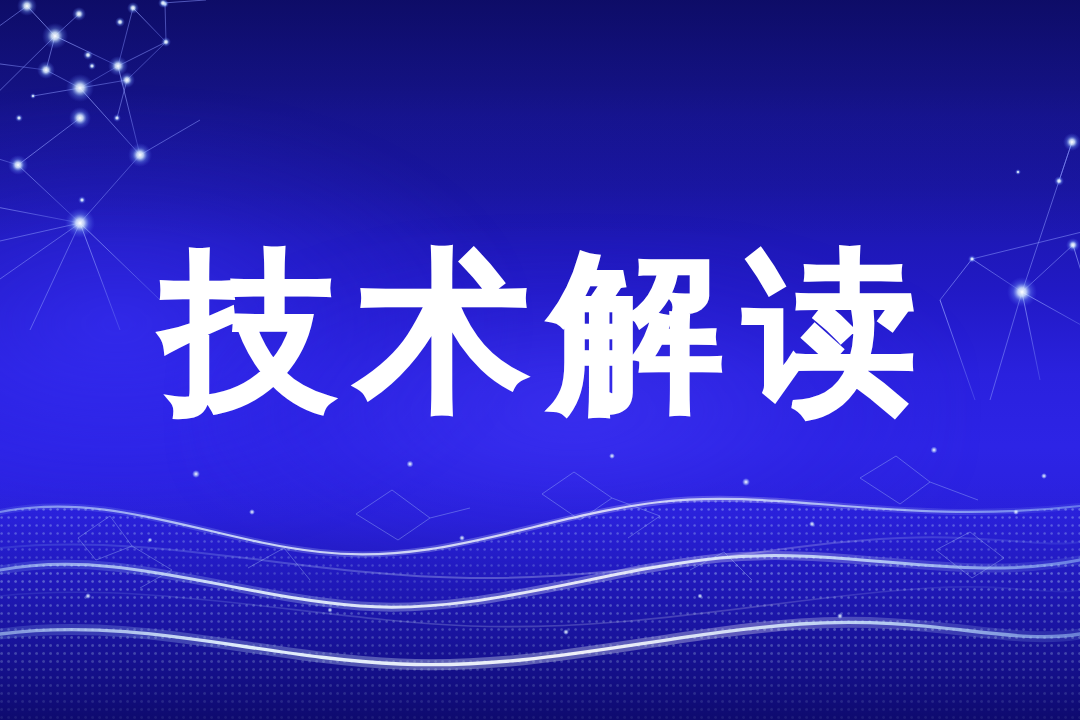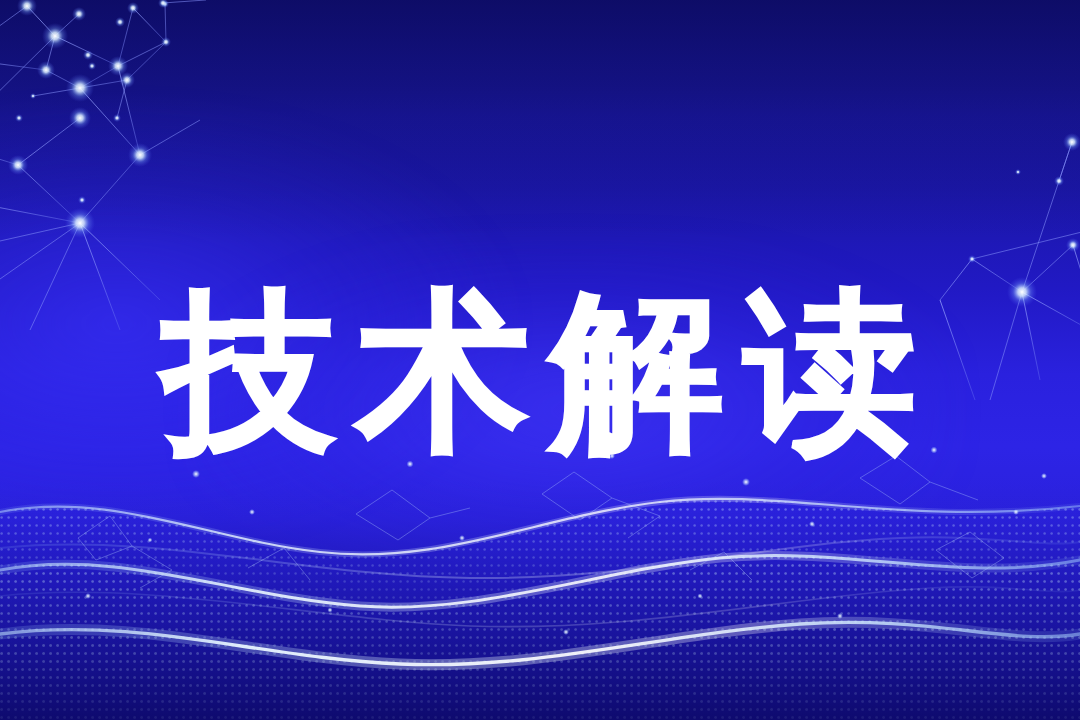--- a/index.html
+++ b/index.html
@@ -89,21 +89,21 @@
   }
 
   
   #headline-wrap {
     position: absolute;
     left: 0;
     top: 246px;
     width: 1080px;
     height: 212px;
     display: flex;
-    align-items: flex-end;
+    align-items: flex-start;
     justify-content: center;
   }
   #headline {
     font-family: "DejaVu Sans", "Liberation Sans", sans-serif;
     font-weight: 700;
     font-size: 172px;
     line-height: 1;
     color: #ffffff;
     letter-spacing: 22px;
     text-indent: 22px;

